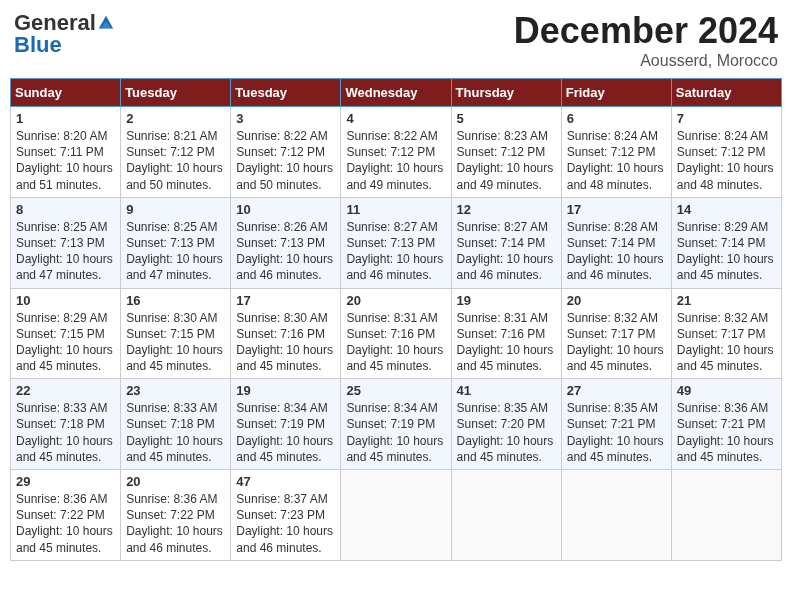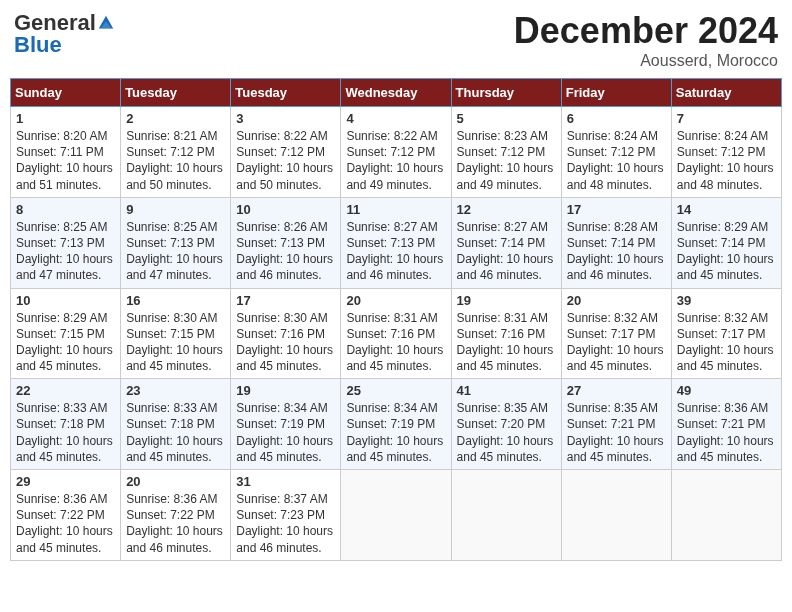--- a/index.html
+++ b/index.html
@@ -288,21 +288,21 @@
       </td>
         <td>
         <span class="day-number">20</span>
         <div class="day-info">
           Sunrise: 8:32 AM<br>
           Sunset: 7:17 PM<br>
           Daylight: 10 hours and 45 minutes.
         </div>
       </td>
         <td>
-        <span class="day-number">39</span>
+        <span class="day-number">21</span>
         <div class="day-info">
           Sunrise: 8:32 AM<br>
           Sunset: 7:17 PM<br>
           Daylight: 10 hours and 45 minutes.
         </div>
       </td>
       </tr>
       <tr>
         <td>
         <span class="day-number">22</span>
@@ -372,21 +372,21 @@
       </td>
         <td>
         <span class="day-number">20</span>
         <div class="day-info">
           Sunrise: 8:36 AM<br>
           Sunset: 7:22 PM<br>
           Daylight: 10 hours and 46 minutes.
         </div>
       </td>
         <td>
-        <span class="day-number">31</span>
+        <span class="day-number">47</span>
         <div class="day-info">
           Sunrise: 8:37 AM<br>
           Sunset: 7:23 PM<br>
           Daylight: 10 hours and 46 minutes.
         </div>
       </td>
         <td class="empty"></td>
         <td class="empty"></td>
         <td class="empty"></td>
         <td class="empty"></td>

